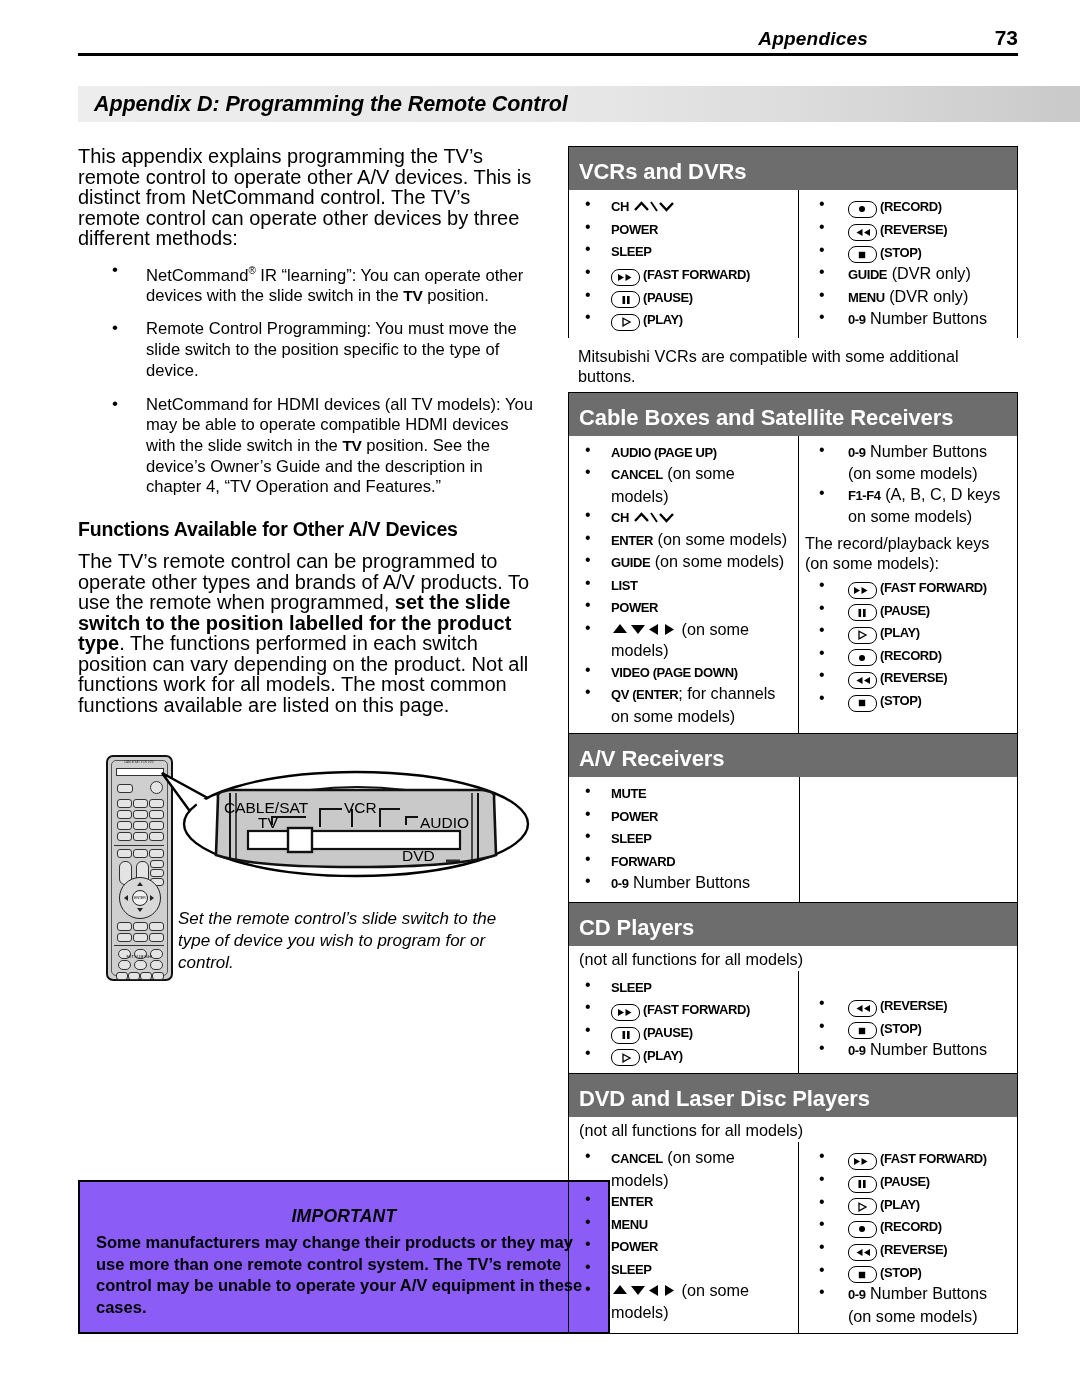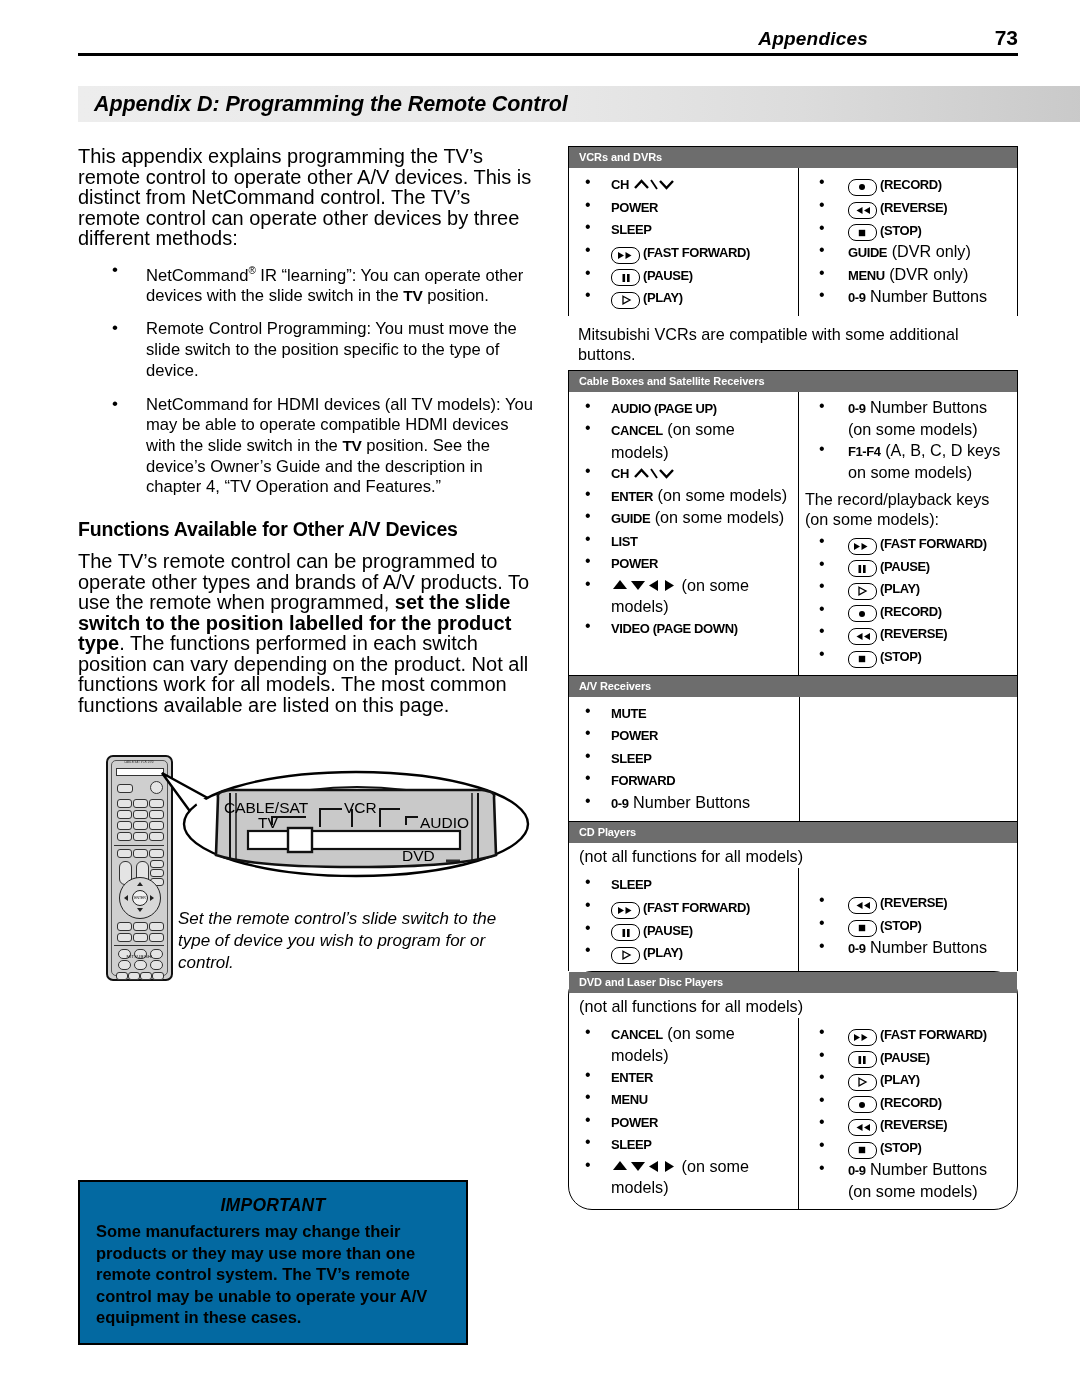--- a/index.html
+++ b/index.html
@@ -193,24 +193,24 @@
     width: 340px;
     font-size: 17px;
     font-style: italic;
     line-height: 22px;
   }
 
   
   #important-box {
     position: absolute;
     left: 78px; top: 1180px;
-    width: 390px;
-    background: #0369a1;
+    width: 532px;
+    background: #8b5cf6;
     border: 2.5px solid #000;
-    padding: 13px 16px 14px 16px;
+    padding: 24px 16px 14px 16px;
     box-sizing: border-box;
   }
   #important-box .imp-title {
     text-align: center;
     font-weight: bold;
     font-style: italic;
     font-size: 17.5px;
     margin-bottom: 5px;
     letter-spacing: .3px;
   }
@@ -220,27 +220,27 @@
     line-height: 21.5px;
   }
 
   
   .tbl {
     border: 1.6px solid #000;
     border-bottom: none;
     box-sizing: border-box;
     width: 450px;
   }
-  .tbl.last { border-bottom: 1.6px solid #000; border-radius: 24px; }
+  .tbl.last { border-bottom: 1.6px solid #000; }
   .tbl-head {
     background: #6d6d6d;
     color: #fff;
     font-weight: bold;
-    font-size: 11px;
-    padding: 4px 10px 5px 10px;
+    font-size: 22px;
+    padding: 12px 10px 5px 10px;
     letter-spacing: -0.1px;
   }
   .tbl-note {
     font-size: 16.2px;
     padding: 3px 10px 2px 10px;
     line-height: 20px;
   }
   .tbl-cols {
     display: flex;
     align-items: stretch;
@@ -542,20 +542,21 @@
             <span class="tri">
               <svg width="66" height="14" viewBox="0 0 66 14">
                   <path d="M2 11 L9 2 L16 11 Z" fill="#000"></path>
                   <path d="M20 3 L34 3 L27 12 Z" fill="#000"></path>
                   <path d="M47 2 L38 7.5 L47 13 Z" fill="#000"></path>
                   <path d="M54 2 L63 7.5 L54 13 Z" fill="#000"></path>
                 </svg>
             </span><span> (on some models)</span>
           </li>
           <li><span class="btnlabel">VIDEO (PAGE DOWN)</span></li>
+          <li><span class="btnlabel">QV (ENTER</span><span>; for channels on some models)</span></li>
         </ul>
       </div>
       <div class="col c2">
         <ul class="fl indent2">
           <li><span class="btnlabel">0-9</span><span> Number Buttons (on some models)</span></li>
           <li><span class="btnlabel">F1-F4</span><span> (A, B, C, D keys on some models)</span></li>
         </ul>
         <div class="subnote">The record/playback keys (on some models):</div>
         <ul class="fl indent2">
           <li><span class="pill">

